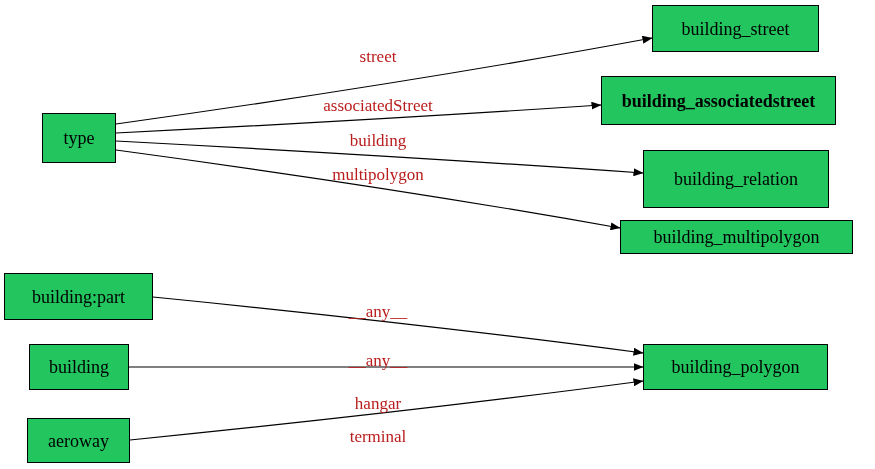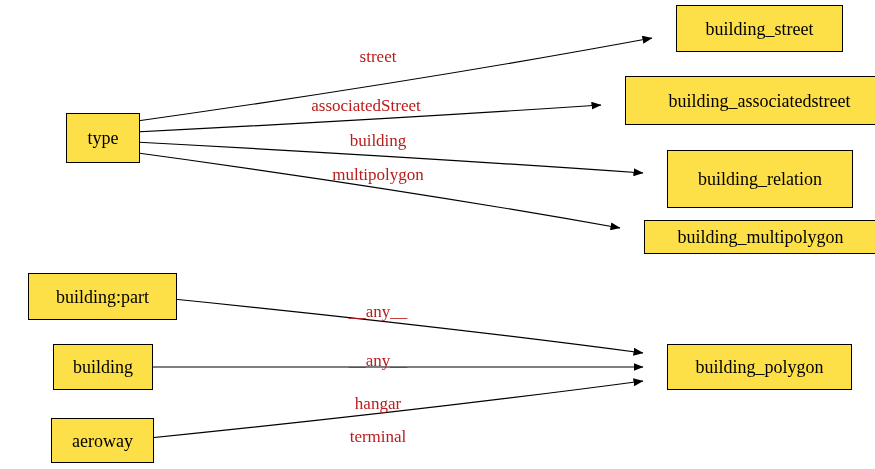--- a/index.html
+++ b/index.html
@@ -19,29 +19,28 @@
     position: absolute;
     left: 0;
     top: 0;
     width: 875px;
     height: 469px;
   }
   .node {
     position: absolute;
     box-sizing: border-box;
     border: 1px solid #000000;
-    background: #fde047;
+    background: #22c55e;
     display: flex;
     align-items: center;
     justify-content: center;
     color: #000000;
     font-size: 18px;
     line-height: 1;
     white-space: nowrap;
-    margin-left: 24px;
   }
   .edge-label {
     position: absolute;
     color: #b91c1c;
     font-size: 17px;
     line-height: 1;
     white-space: nowrap;
     transform: translate(-50%, -50%);
     background: transparent;
   }
@@ -62,31 +61,31 @@
         <path d="M116,141 Q405.85,156.36 643,173" fill="none" stroke="#000000" stroke-width="1.2" marker-end="url(#arrowhead)"></path>
         <path d="M116,150 Q393.20000000000005,187.44 620,228" fill="none" stroke="#000000" stroke-width="1.2" marker-end="url(#arrowhead)"></path>
         <path d="M153,297 Q422.5,323.88 643,353" fill="none" stroke="#000000" stroke-width="1.2" marker-end="url(#arrowhead)"></path>
         <path d="M129,367 Q411.70000000000005,367 643,367" fill="none" stroke="#000000" stroke-width="1.2" marker-end="url(#arrowhead)"></path>
         <path d="M130,440 Q412.15000000000003,411.68 643,381" fill="none" stroke="#000000" stroke-width="1.2" marker-end="url(#arrowhead)"></path>
       </g>
   </svg>
   <div id="node-layer">
       <div class="node" style="left: 42px; top: 113px; width: 74px; height: 50px;">type</div>
       <div class="node" style="left: 652px; top: 5px; width: 167px; height: 47px;">building_street</div>
-      <div class="node" style="left: 601px; top: 76px; width: 269px; height: 49px;">building_associatedstreet</div>
+      <div class="node" style="left: 601px; top: 76px; width: 235px; height: 49px; font-weight: bold;">building_associatedstreet</div>
       <div class="node" style="left: 643px; top: 150px; width: 186px; height: 58px;">building_relation</div>
       <div class="node" style="left: 620px; top: 220px; width: 233px; height: 34px;">building_multipolygon</div>
       <div class="node" style="left: 4px; top: 273px; width: 149px; height: 47px;">building:part</div>
       <div class="node" style="left: 29px; top: 344px; width: 100px; height: 46px;">building</div>
       <div class="node" style="left: 27px; top: 418px; width: 103px; height: 45px;">aeroway</div>
       <div class="node" style="left: 643px; top: 344px; width: 185px; height: 46px;">building_polygon</div>
     </div>
   <div id="label-layer">
       <div class="edge-label" style="left: 378px; top: 56px;">street</div>
-      <div class="edge-label" style="left: 366px; top: 105px; font-family: Liberation Serif, serif;">associatedStreet</div>
+      <div class="edge-label" style="left: 378px; top: 105px; font-family: Liberation Serif, serif;">associatedStreet</div>
       <div class="edge-label" style="left: 378px; top: 140px;">building</div>
       <div class="edge-label" style="left: 378px; top: 174px;">multipolygon</div>
       <div class="edge-label" style="left: 378px; top: 311px;">__any__</div>
       <div class="edge-label" style="left: 378px; top: 360px;">__any__</div>
       <div class="edge-label" style="left: 378px; top: 404px; margin-top: 32px;">terminal</div>
       <div class="edge-label" style="left: 378px; top: 403px;">hangar</div>
     </div>
 </div>
 
 </body></html>

